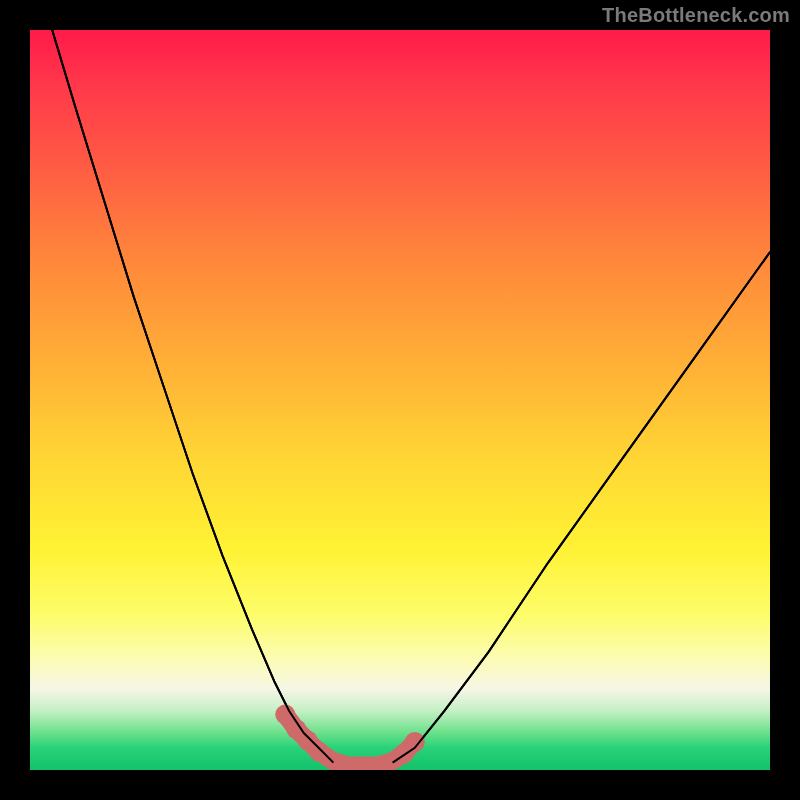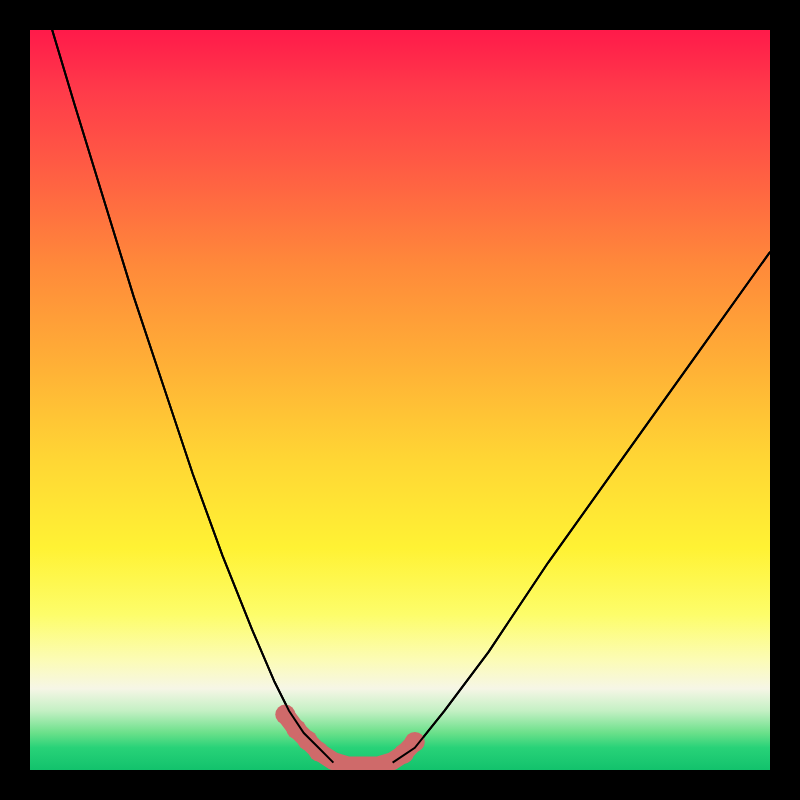--- a/index.html
+++ b/index.html
@@ -58,20 +58,21 @@
     left: 0;
     top: 0;
     width: 740px;
     height: 740px;
   }
 </style>
 </head>
 <body>
 
 <div class="frame">
+  <div class="watermark">TheBottleneck.com</div>
   <div class="plot">
     <svg class="curves" viewBox="0 0 740 740" preserveAspectRatio="none">
       <g id="svg-content">
           <path d="M22.2 0.0 L44.4 74.0 L74.0 170.2 L103.6 266.4 L133.2 355.2 L162.8 444.0 L192.4 525.4 L222.0 599.4 L244.2 651.2 L259.0 680.8 L273.8 703.0 L288.6 717.8 L303.4 732.6" fill="none" stroke="#000000" stroke-width="2" stroke-linecap="round" stroke-linejoin="round"></path>
           <path d="M362.6 732.6 L384.8 717.8 L414.4 680.8 L458.8 621.6 L518.0 532.8 L592.0 429.2 L666.0 325.6 L740.0 222.0" fill="none" stroke="#000000" stroke-width="2" stroke-linecap="round" stroke-linejoin="round"></path>
           <path d="M303.4 732.6 L318.2 740.0 L333.0 740.0 L347.8 740.0 L362.6 732.6" fill="none" stroke="#000000" stroke-width="2" stroke-linecap="round" stroke-linejoin="round"></path>
           <path d="M255.3 684.5 L266.4 699.3 L277.5 710.4 L288.6 721.5 L303.4 731.1 L318.2 735.6 L333.0 735.6 L347.8 735.6 L362.6 731.1 L373.7 723.7 L384.8 711.9" fill="none" stroke="#cf6a6a" stroke-width="18" stroke-linecap="round" stroke-linejoin="round"></path>
           <circle cx="255.3" cy="684.5" r="10" fill="#cf6a6a"></circle>
           <circle cx="266.4" cy="699.3" r="10" fill="#cf6a6a"></circle>
           <circle cx="277.5" cy="710.4" r="10" fill="#cf6a6a"></circle>

